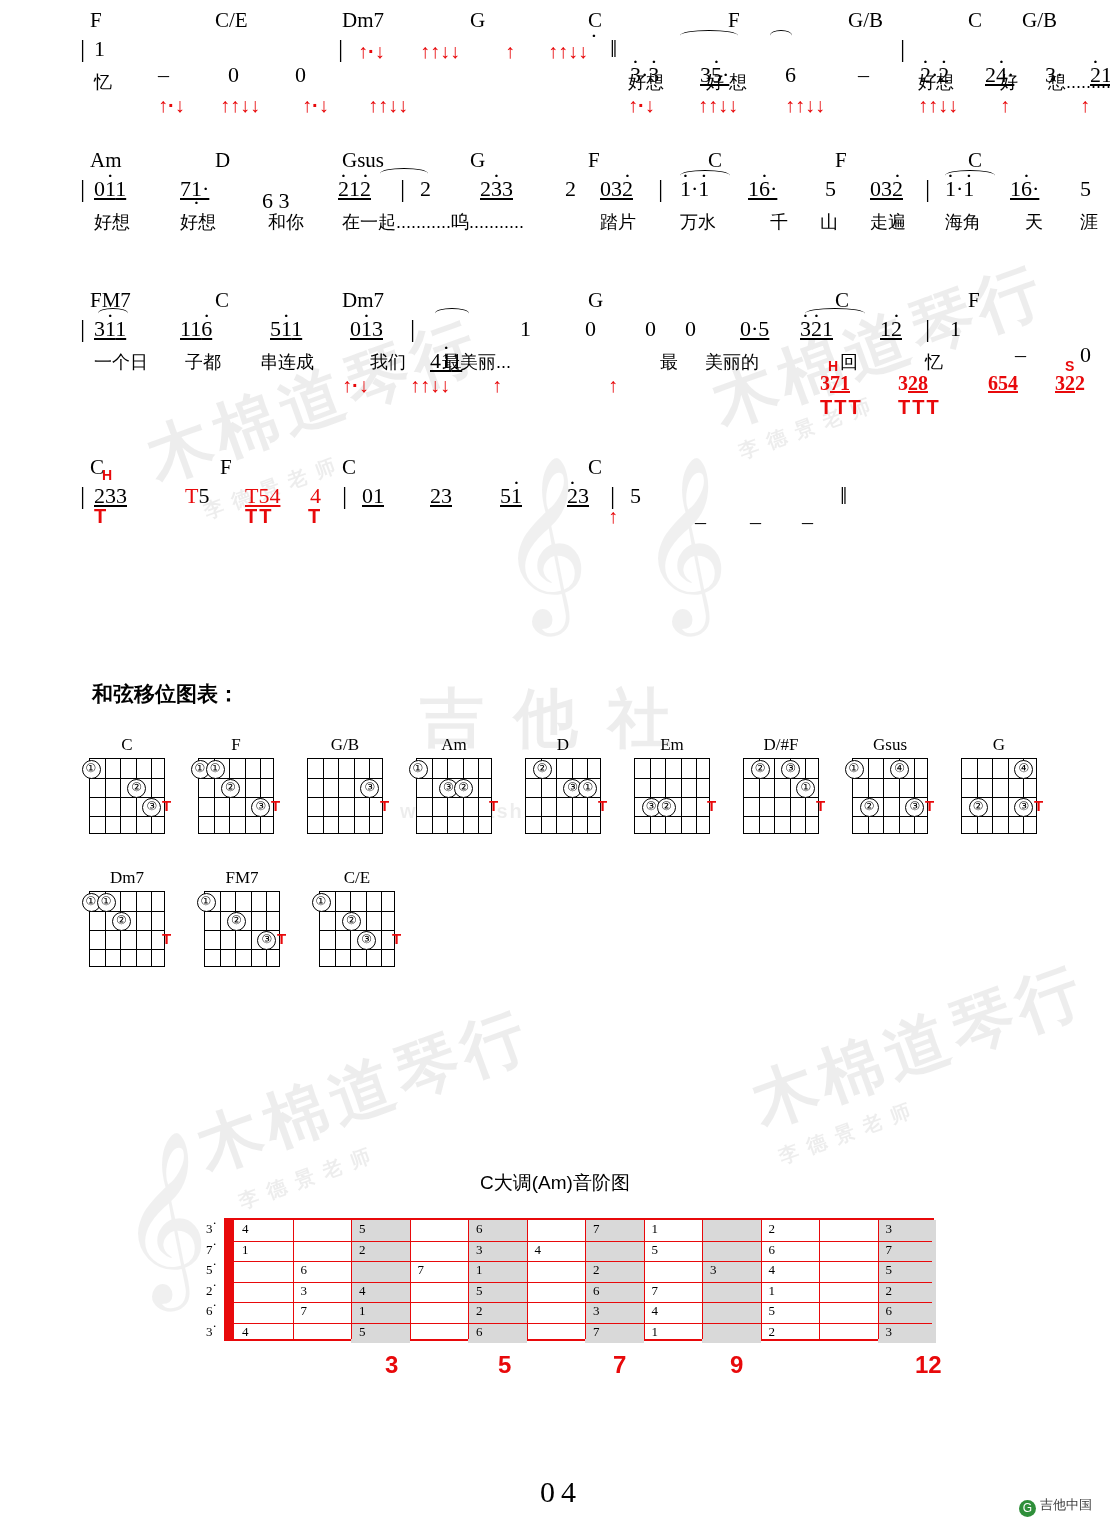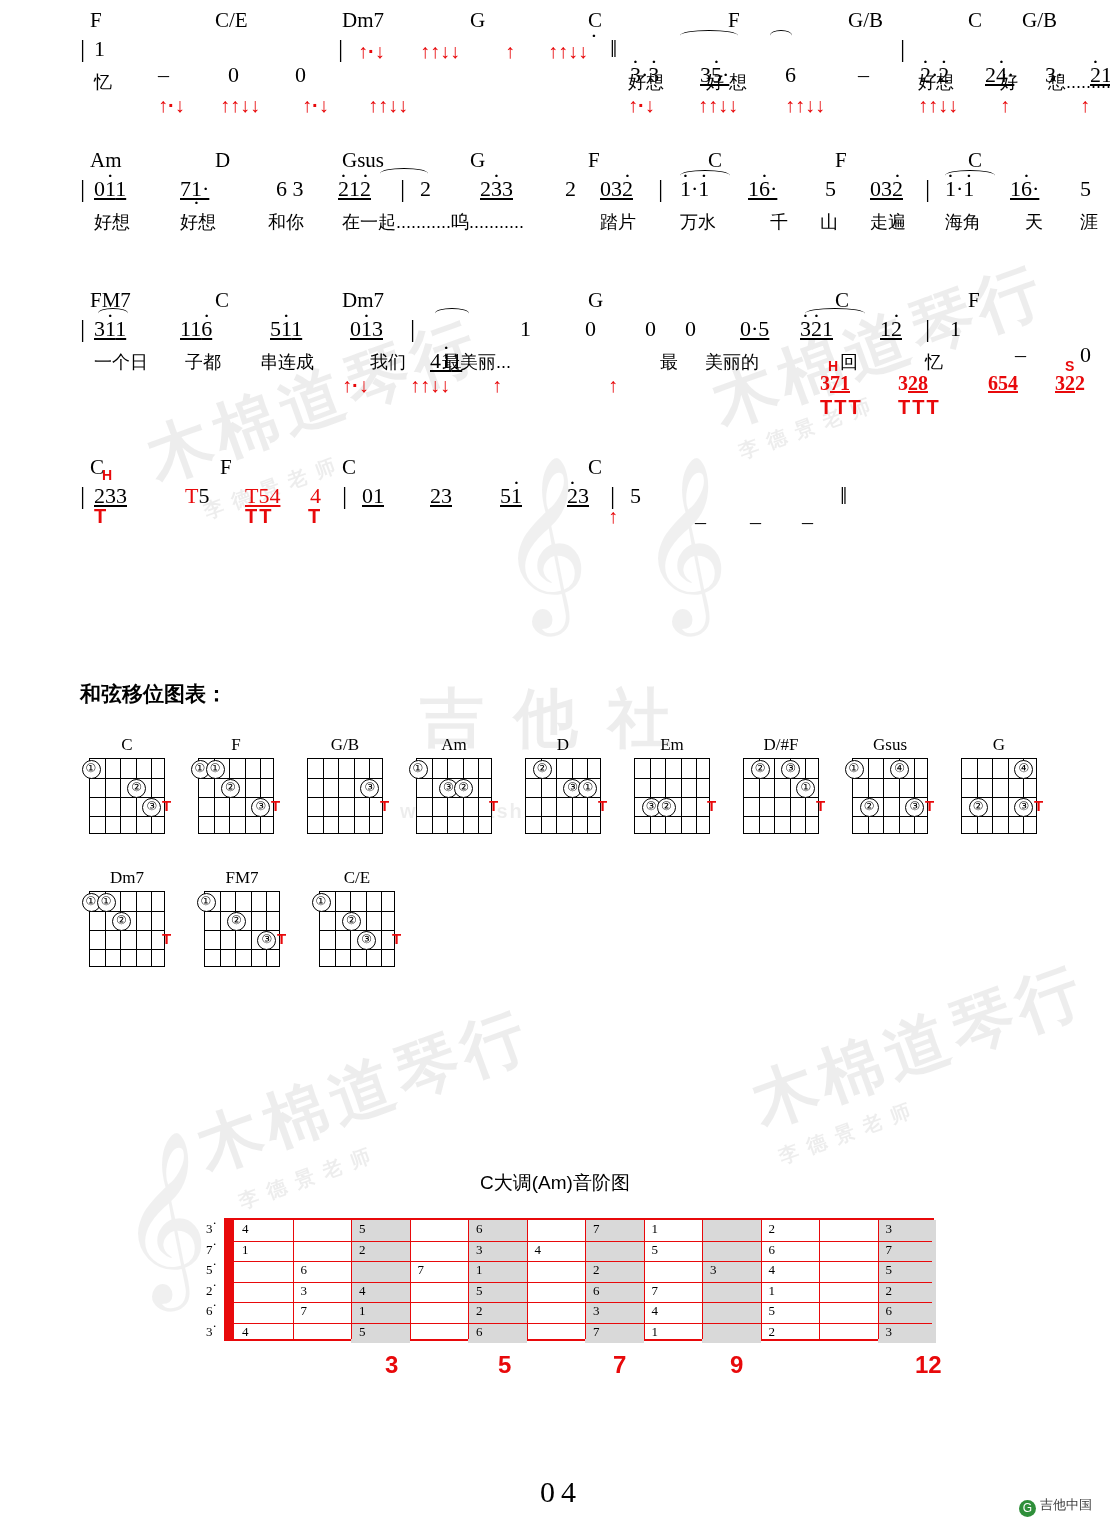--- a/index.html
+++ b/index.html
@@ -154,21 +154,21 @@
       <div class="chord" style="left:390px;">G</div>
       <div class="chord" style="left:508px;">F</div>
       <div class="chord" style="left:628px;">C</div>
       <div class="chord" style="left:755px;">F</div>
       <div class="chord" style="left:888px;">C</div>
     </div>
     <div class="row">
       <div class="bar" style="left:0;top:-2px;">|</div>
       <div class="note ul1" style="left:14px;">0<span class="dotabove">1</span>1</div>
       <div class="note ul1" style="left:100px;">7<span class="dotbelow">1</span>·</div>
-      <div class="note" style="left:196px;">6 3</div>
+      <div class="note" style="left:182px;margin-top:12px;">6 3</div>
       <div class="note ul1" style="left:258px;"><span class="dotabove">2</span>1<span class="dotabove">2</span></div>
       <div class="slur" style="left:300px;top:-8px;width:48px;"></div>
       <div class="bar" style="left:320px;top:-2px;">|</div>
       <div class="note" style="left:340px;">2</div>
       <div class="note ul1" style="left:400px;">2<span class="dotabove">3</span>3</div>
       <div class="note" style="left:485px;">2</div>
 
       <div class="note ul1" style="left:520px;">03<span class="dotabove">2</span></div>
       <div class="bar" style="left:578px;top:-2px;">|</div>
       <div class="slur" style="left:600px;top:-6px;width:50px;"></div>
@@ -285,21 +285,21 @@
       <div class="note" style="left:670px;">–</div>
       <div class="note" style="left:722px;">–</div>
       <div class="bar" style="left:760px;top:-2px;letter-spacing:-3px;">‖</div>
       <div class="st" style="left:14px;top:22px;">T</div>
       <div class="st" style="left:165px;top:22px;letter-spacing:2px;">TT</div>
       <div class="st" style="left:228px;top:22px;">T</div>
       <div class="st" style="left:528px;top:22px;">↑</div>
     </div>
   </div>
 
-  <div class="section-title" style="left:80px;top:680px;">和弦移位图表：</div>
+  <div class="section-title" style="left:92px;top:680px;">和弦移位图表：</div>
 
   <div id="chord-row-1"></div>
   <div id="chord-row-2"></div>
 
   <div id="scalebox" style="left:0;top:1150px;width:1110px;height:300px;">
     <div class="sc-title" style="left:480px;top:20px;">C大调(Am)音阶图</div>
   <div class="scgrid" style="left: 232px; top: 68px; width: 702px; height: 123px;">
         <div class="shade" style="left: 117px; top: 0px; width: 58.5px; height: 123px;"></div>
         <div class="shade" style="left: 234px; top: 0px; width: 58.5px; height: 123px;"></div>
         <div class="shade" style="left: 351px; top: 0px; width: 58.5px; height: 123px;"></div>

